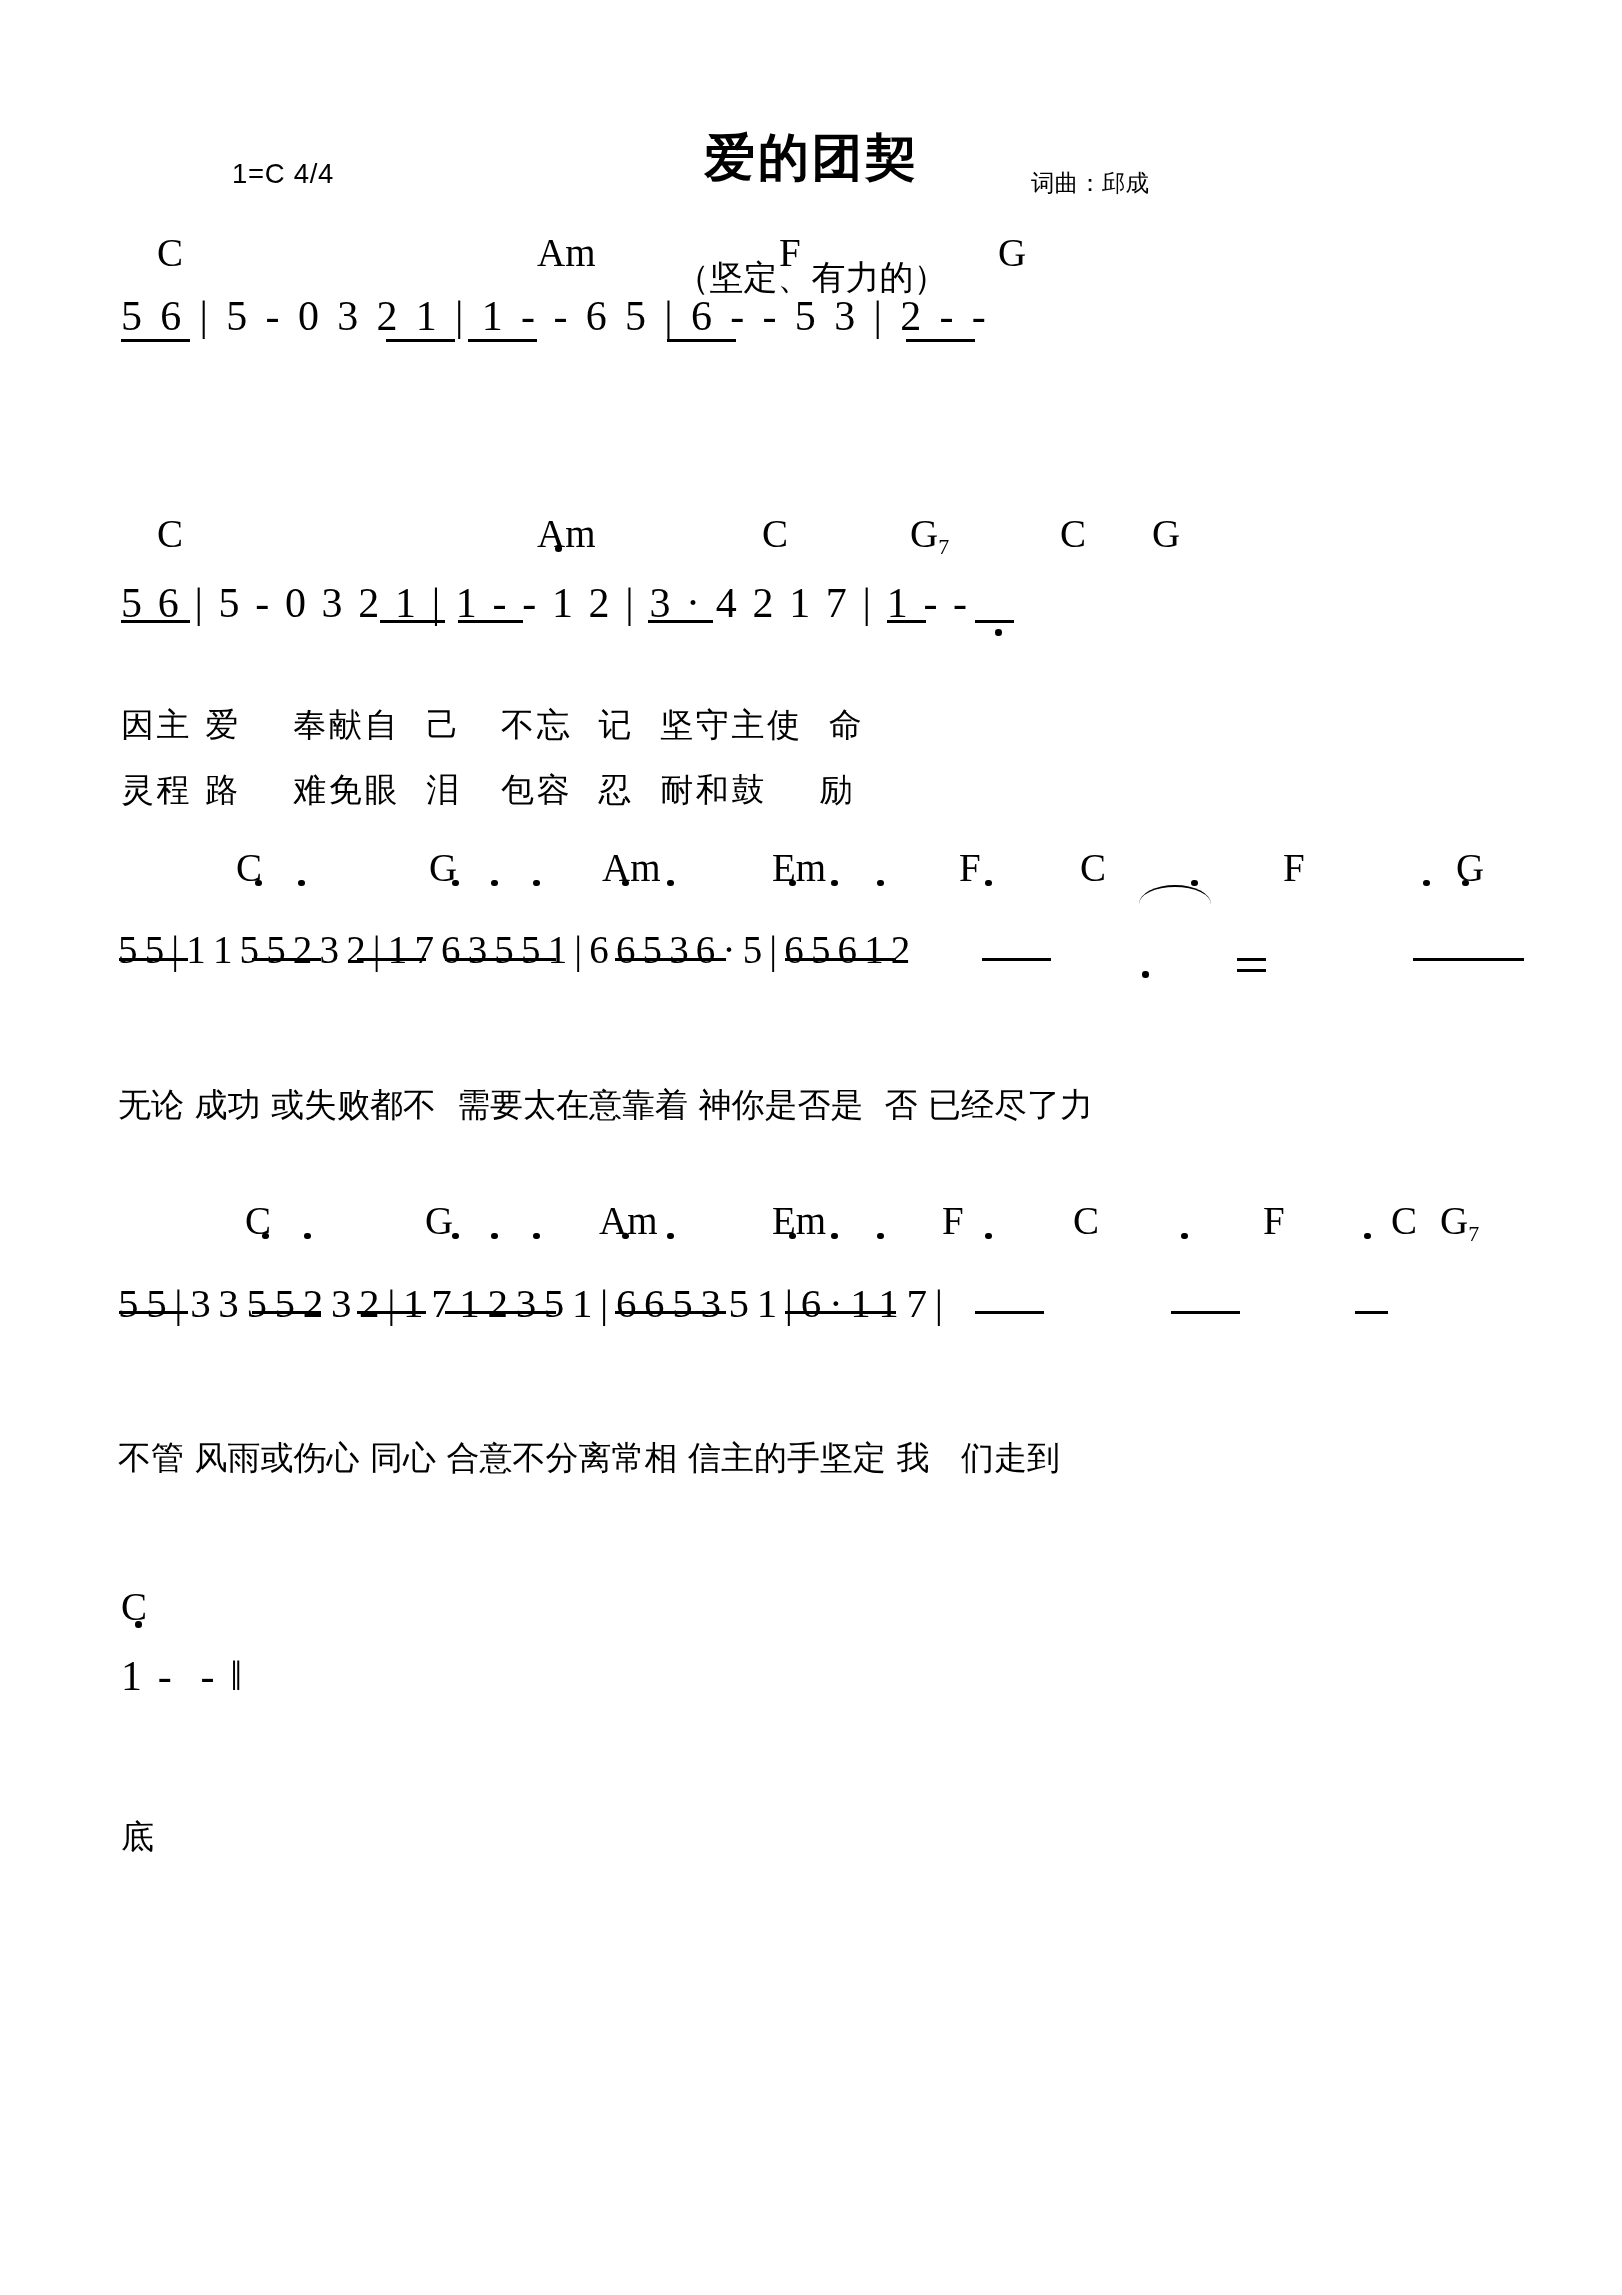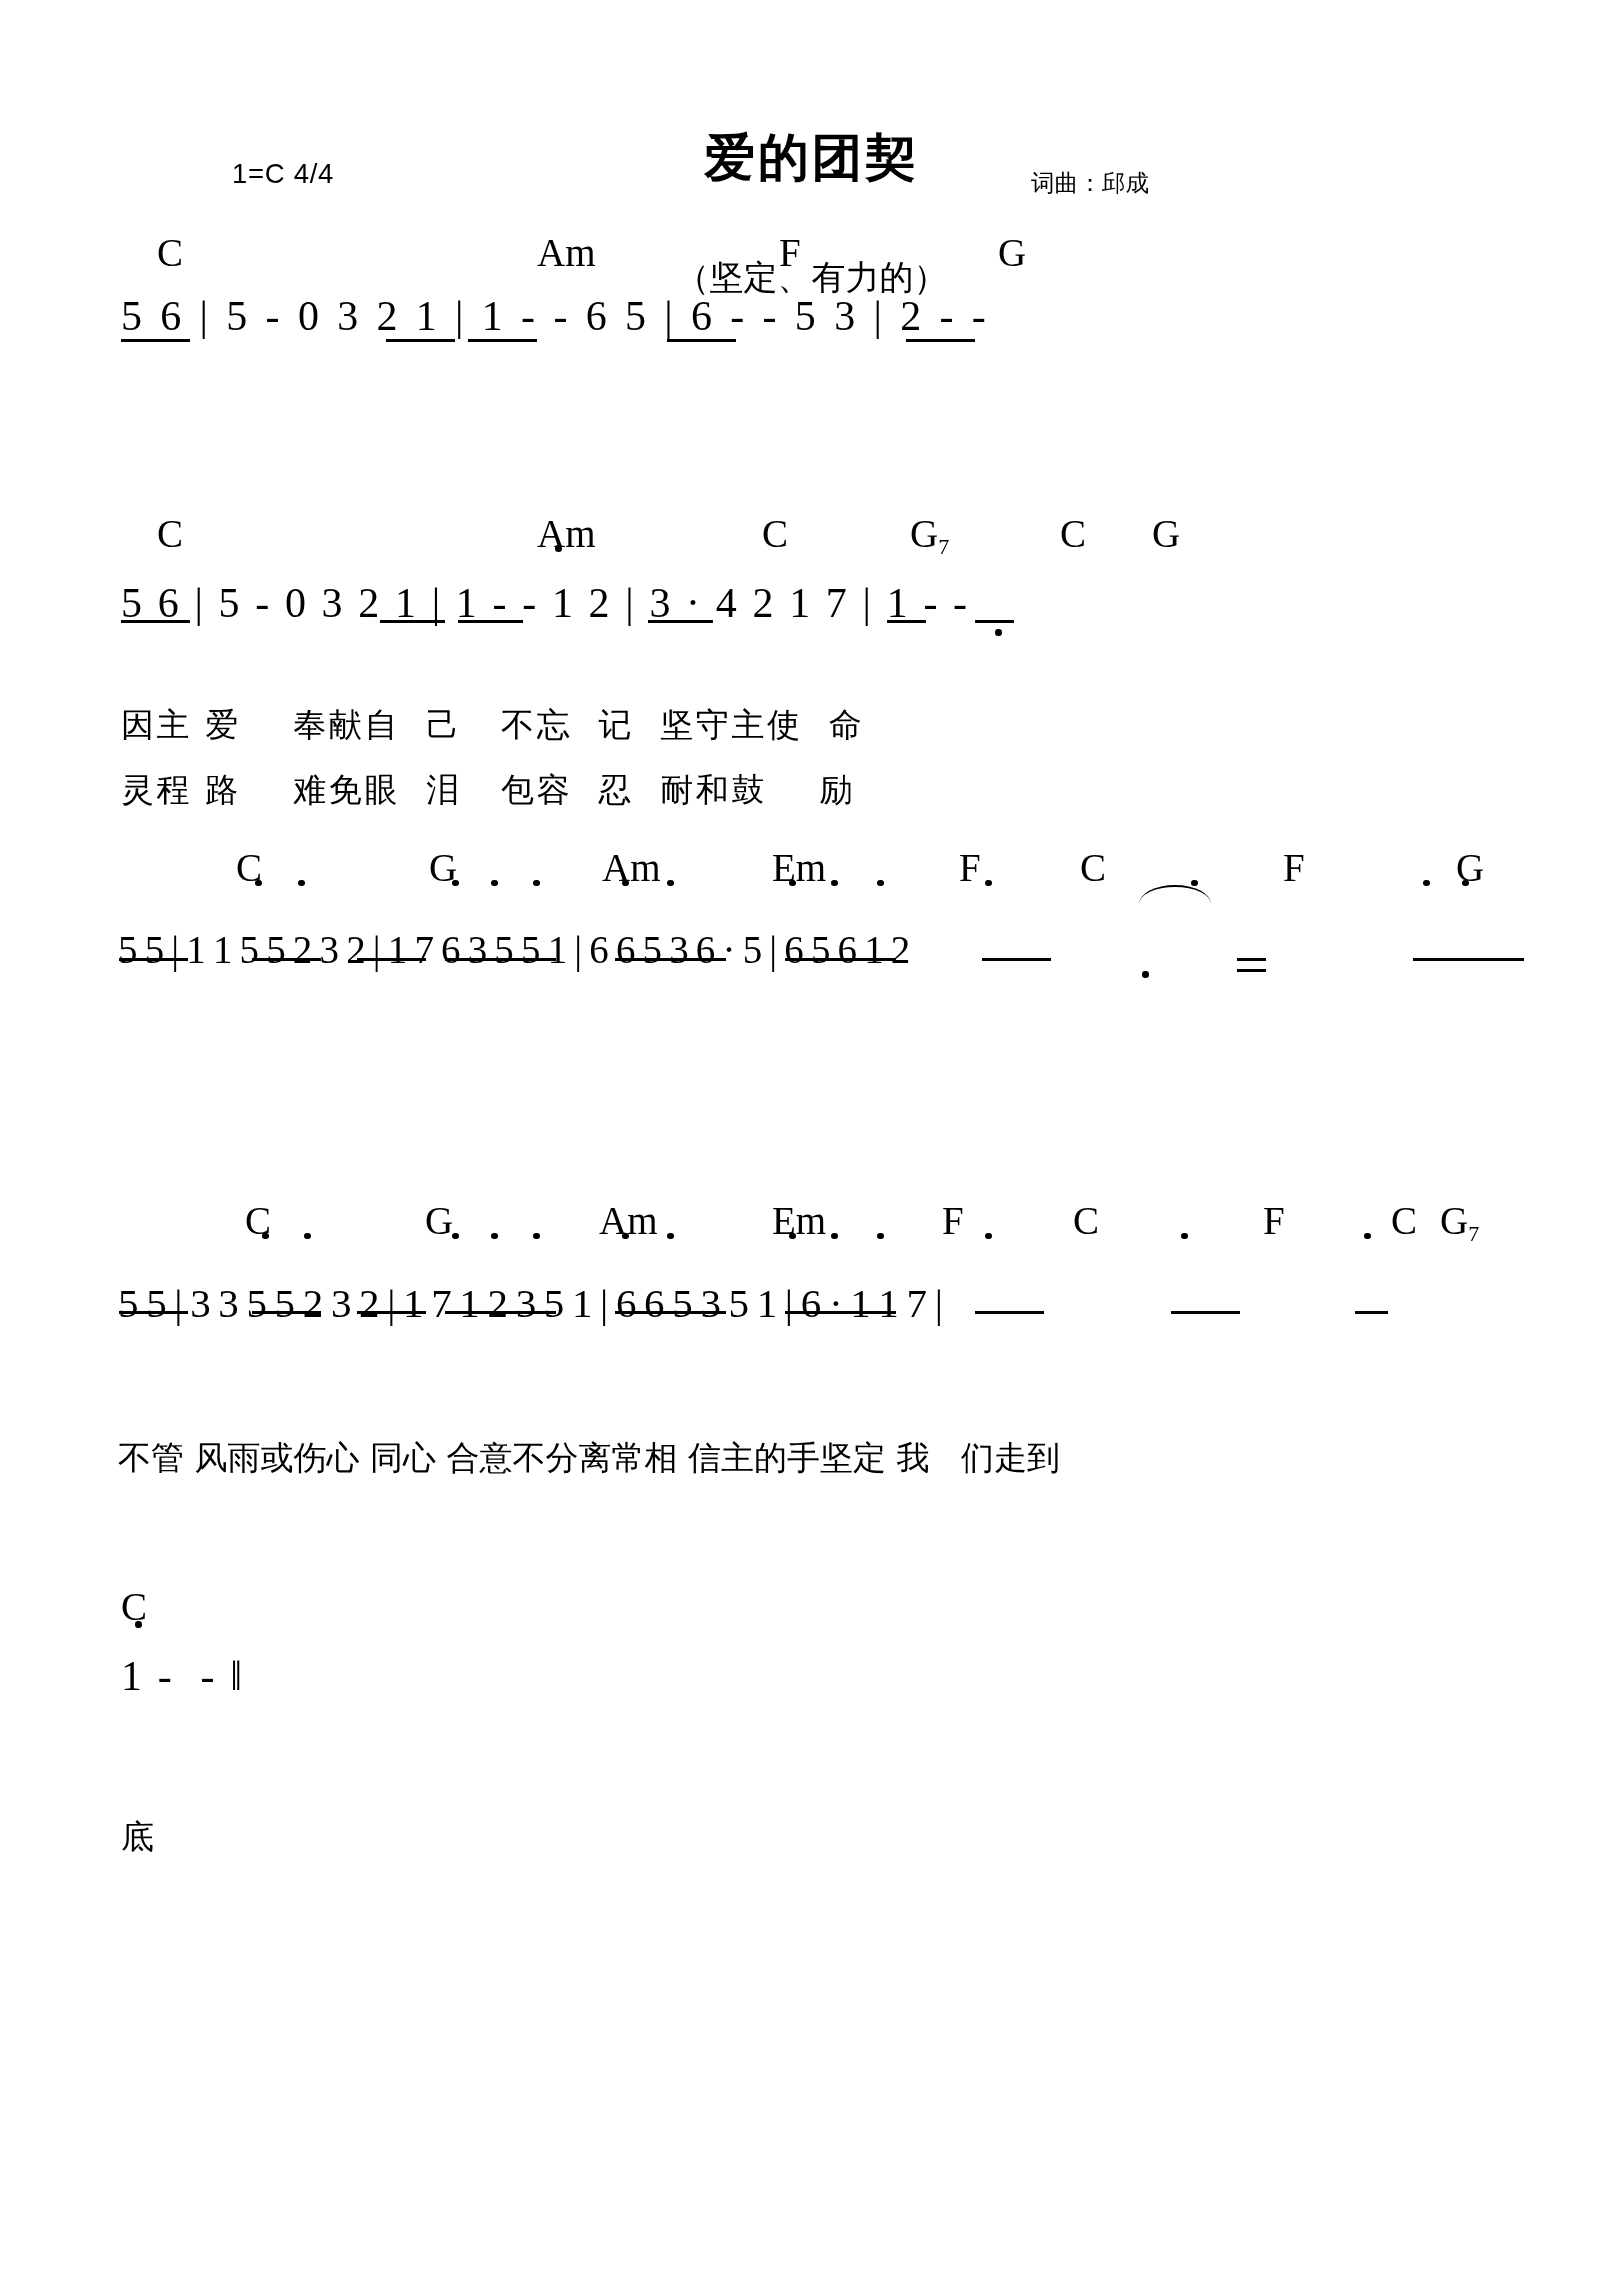--- a/index.html
+++ b/index.html
@@ -236,20 +236,23 @@
       <span class="beam" style="left:445px; top:68px; width:111px;"></span>
       <span class="beam" style="left:615px; top:68px; width:111px;"></span>
       <span class="beam" style="left:785px; top:68px; width:111px;"></span>
       <span class="beam" style="left:982px; top:68px; width:69px;"></span>
       <span class="beam" style="left:1237px; top:68px; width:29.4px;"></span>
       <span class="beam" style="left:1237px; top:79px; width:29.4px;"></span>
       <span class="beam" style="left:1413px; top:68px; width:111px;"></span>
       <span class="slur" style="left:1139px; top:-5.2px; width:72px;"></span>
       <span class="dot" style="left:1142px; top:81px;"></span>
     </div>
+    <div class="lyrics" style="height:72px; margin-top:33px;">
+      <span class="lseg" style="left:118px; letter-spacing:0px;">无论 成功 或失败都不  需要太在意靠着 神你是否是  否 已经尽了力</span>
+    </div>
   </div>
 
   <div class="system" style="height:314px; margin-top:39px;">
     <div class="chordline" style="height:59px;">
       <span class="chord" style="left:245px;">C</span>
       <span class="chord" style="left:425px;">G</span>
       <span class="chord" style="left:599px;">Am</span>
       <span class="chord" style="left:772px;">Em</span>
       <span class="chord" style="left:942px;">F</span>
       <span class="chord" style="left:1073px;">C</span>

